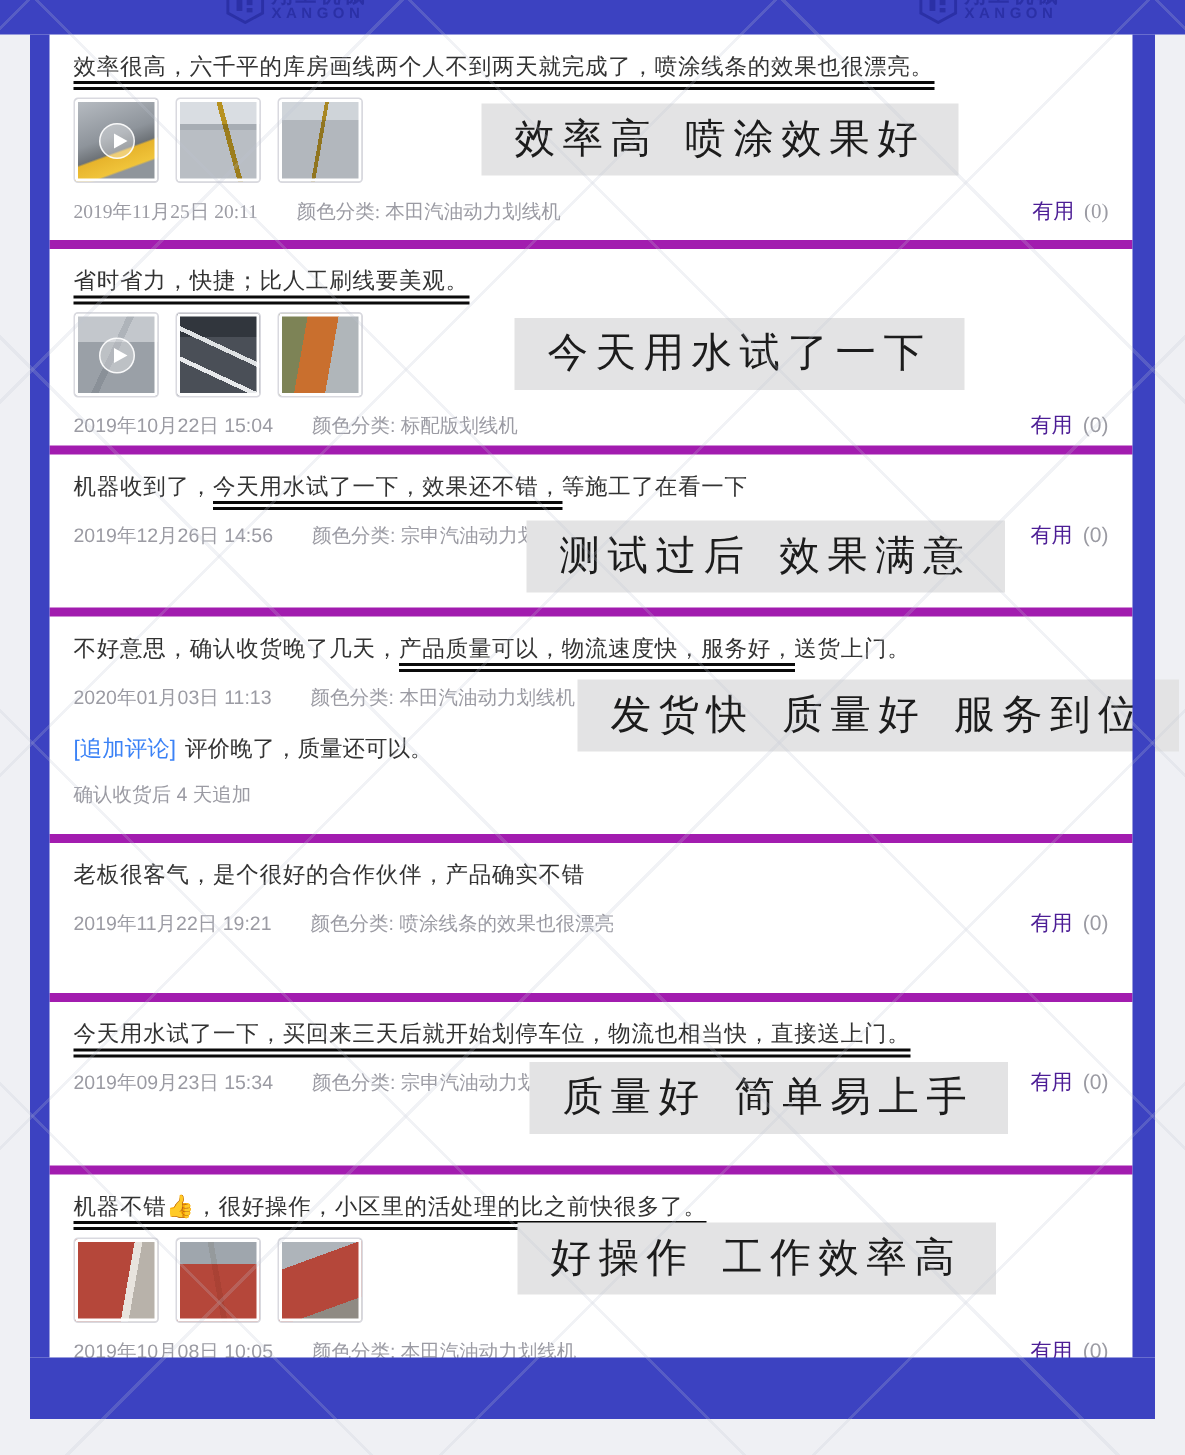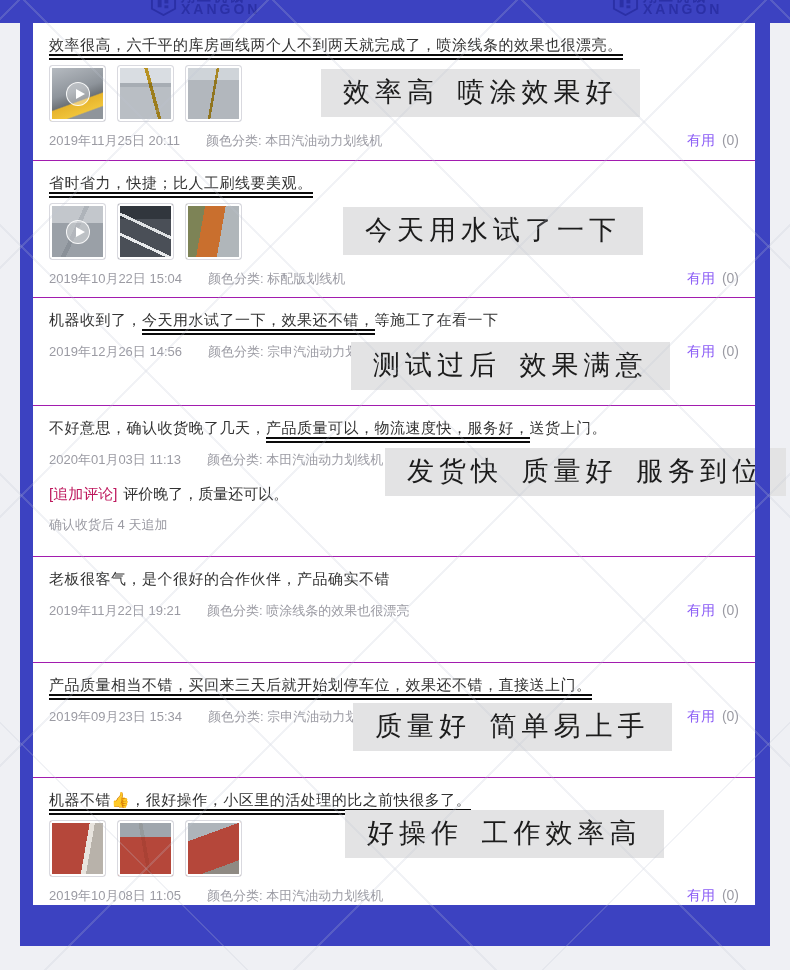--- a/index.html
+++ b/index.html
@@ -32,28 +32,28 @@
     background:#ffffff; z-index:1;
   }
 
   
   .wm {
     position:absolute; display:flex; align-items:center; gap:4px;
     color:#d7d9e0; pointer-events:none; white-space:nowrap;
   }
   .wm svg { width:27px; height:29px; flex:0 0 auto; }
   .wm-cn { font-size:14px; font-weight:bold; letter-spacing:2px; line-height:15px; }
-  .wm-en { font-size:14px; font-weight:bold; letter-spacing:3px; line-height:11px; }
+  .wm-en { font-size:10px; font-weight:bold; letter-spacing:3px; line-height:11px; }
   .wm.dark { color:#2b30a6; }
 
   
   .review {
     position:relative; padding:9px 16px 0 16px; background:transparent;
   }
-  .review + .review { border-top:1px solid #a21caf; }
+  .review + .review { border-top:6px solid #a21caf; }
   .rtext {
     position:relative; z-index:4;
     font-size:15px; line-height:26px; color:#333; letter-spacing:.5px;
   }
   .useg { border-bottom:6px double #0a0a0a; padding-bottom:1px; }
 
   .thumbs { display:flex; gap:11px; margin-top:7px; position:relative; z-index:4; }
   .thumb {
     width:57px; height:57px; border:1px solid #d9d9df; border-radius:3px;
     background:#eee; position:relative; padding:0; background-clip:padding-box;
@@ -68,35 +68,35 @@
     content:""; position:absolute; left:9px; top:6px;
     border-left:9px solid #fff; border-top:5px solid transparent; border-bottom:5px solid transparent;
   }
 
   .meta {
     display:flex; align-items:center; margin-top:10px; position:relative; z-index:4;
     font-size:13px; color:#9b9ba3;
   }
   .mdate { margin-right:26px; }
   .helpful { margin-left:auto; font-size:14px; cursor:pointer; }
-  .h-label { color:#8b5cf6; }
+  .h-label { color:#4c1d95; }
   .h-count { color:#9b9ba3; margin-left:3px; }
 
   
   .ovl {
     position:absolute; z-index:6; white-space:nowrap;
     background:#e3e3e4; color:#1c1c1c;
     font-size:27px; letter-spacing:5px; word-spacing:6px;
     padding:8px 22px 9px 22px; line-height:31px;
   }
 
   
   .append { margin-top:16px; position:relative; z-index:4; }
   .append-line { font-size:15px; color:#333; }
-  .append-label { color:#be185d; margin-right:6px;text-align:center; }
+  .append-label { color:#3b82f6; margin-right:6px;text-align:center; }
   .append-meta { margin-top:12px; font-size:13px; color:#9b9ba3; }
 
   
   .th-machine   { background:linear-gradient(160deg,#b9bec4 0%,#8e949b 45%,#6d7277 60%,#e7b42c 62%,#f0c43a 78%,#8f959b 80%); }
   .th-wh1       { background:linear-gradient(#d9dde2 0 30%,#a7adb4 30% 38%,#b9bec4 38%),linear-gradient(75deg,transparent 0 58%,#d7a825 58% 63%,transparent 63%); background-blend-mode:multiply; }
   .th-wh2       { background:linear-gradient(#cfd4d9 0 26%,#b2b7bd 26%),linear-gradient(100deg,transparent 0 48%,#cfa32a 48% 52%,transparent 52%); background-blend-mode:multiply; }
   .th-street    { background:linear-gradient(#c3c7cc 0 35%,#9aa0a7 35%),linear-gradient(115deg,transparent 0 44%,#e4e6e8 44% 50%,transparent 50%); background-blend-mode:multiply; }
   .th-roaddark  { background:linear-gradient(25deg,transparent 0 30%,#e8eaec 30% 34%,transparent 34% 55%,#dfe2e4 55% 59%,transparent 59%),linear-gradient(#31363d 0 28%,#4a4f57 28%); }
   .th-autumn    { background:linear-gradient(100deg,#7d8356 0 30%,#c96f2e 30% 62%,#b0b6ba 62%); }
   .th-red1      { background:linear-gradient(100deg,#b5473a 0 62%,#e8e4de 62% 70%,#b8b2aa 70%); }
@@ -132,21 +132,21 @@
       <div class="wm-cn">翔工机械</div>
       <div class="wm-en">XANGON</div>
     </div>
   </div>
     </div>
   <div class="frame-left"></div>
   <div class="frame-right"></div>
   <div class="frame-bottom"></div>
 
   <div class="panel" id="panel">
-      <div class="review" style="min-height: 137px;">
+      <div class="review" style="min-height: 137px; font-family: Liberation Serif, serif;">
     <p class="rtext"><span class="useg">效率很高，六千平的库房画线两个人不到两天就完成了，喷涂线条的效果也很漂亮。</span></p>
     <div class="thumbs">
           <div class="thumb th-machine">
             <span class="play"></span>
           </div>
           <div class="thumb th-wh1"></div>
           <div class="thumb th-wh2"></div>
         </div>
     <div class="meta">
       <span class="mdate">2019年11月25日 20:11</span>
@@ -223,21 +223,21 @@
       <span class="mcat">
         <span class="cat-label">颜色分类: </span>
         <span class="cat-value">喷涂线条的效果也很漂亮</span>
       </span>
       <span class="helpful">
         <span class="h-label">有用 </span><span class="h-count">(0)</span>
       </span>
     </div>
   </div>
       <div class="review" style="min-height: 115px;">
-    <p class="rtext"><span class="useg">产品质量相当不错，买回来三天后就开始划停车位，效果还不错，直接送上门。</span></p>
+    <p class="rtext"><span class="useg">今天用水试了一下，买回来三天后就开始划停车位，物流也相当快，直接送上门。</span></p>
 
     <div class="meta">
       <span class="mdate">2019年09月23日 15:34</span>
       <span class="mcat">
         <span class="cat-label">颜色分类: </span>
         <span class="cat-value">宗申汽油动力划线机</span>
       </span>
       <span class="helpful">
         <span class="h-label">有用 </span><span class="h-count">(0)</span>
       </span>
@@ -245,21 +245,21 @@
   <div class="ovl" style="left: 320px; top: 40px;">质量好 简单易上手</div>
       </div>
       <div class="review" style="min-height: 128px;">
     <p class="rtext"><span class="useg">机器不错👍，很好操作，小区里的活处理的比之前快很多了。</span></p>
     <div class="thumbs">
           <div class="thumb th-red1"></div>
           <div class="thumb th-red2"></div>
           <div class="thumb th-red3"></div>
         </div>
     <div class="meta">
-      <span class="mdate">2019年10月08日 11:05</span>
+      <span class="mdate">2019年10月08日 10:05</span>
       <span class="mcat">
         <span class="cat-label">颜色分类: </span>
         <span class="cat-value">本田汽油动力划线机</span>
       </span>
       <span class="helpful">
         <span class="h-label">有用 </span><span class="h-count">(0)</span>
       </span>
     </div>
   <div class="ovl" style="left: 312px; top: 32px;">好操作 工作效率高</div>
       </div>

